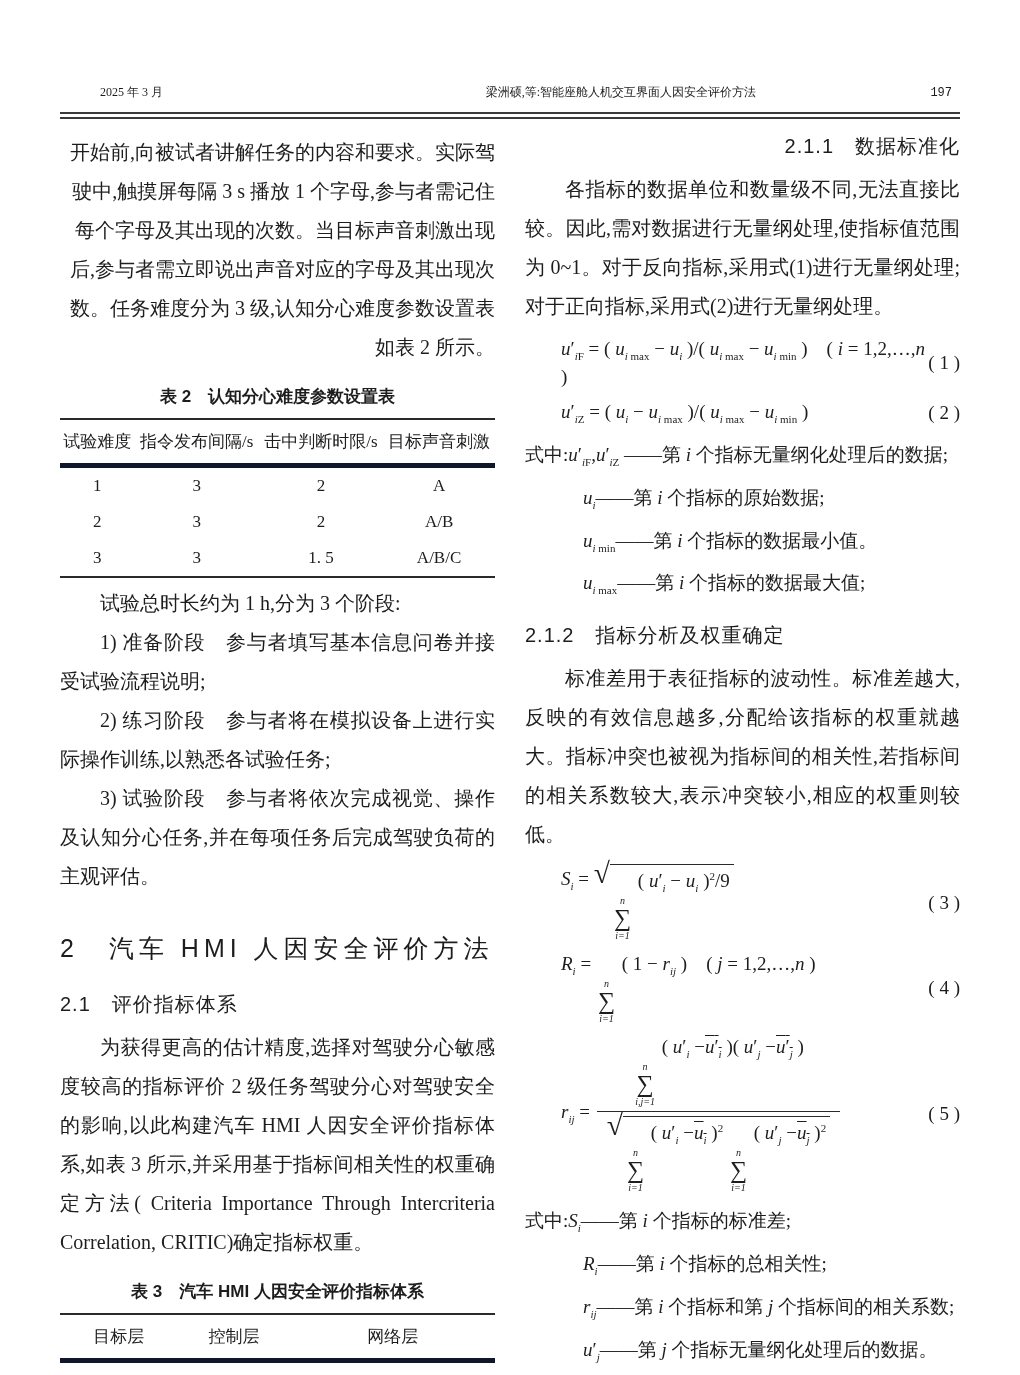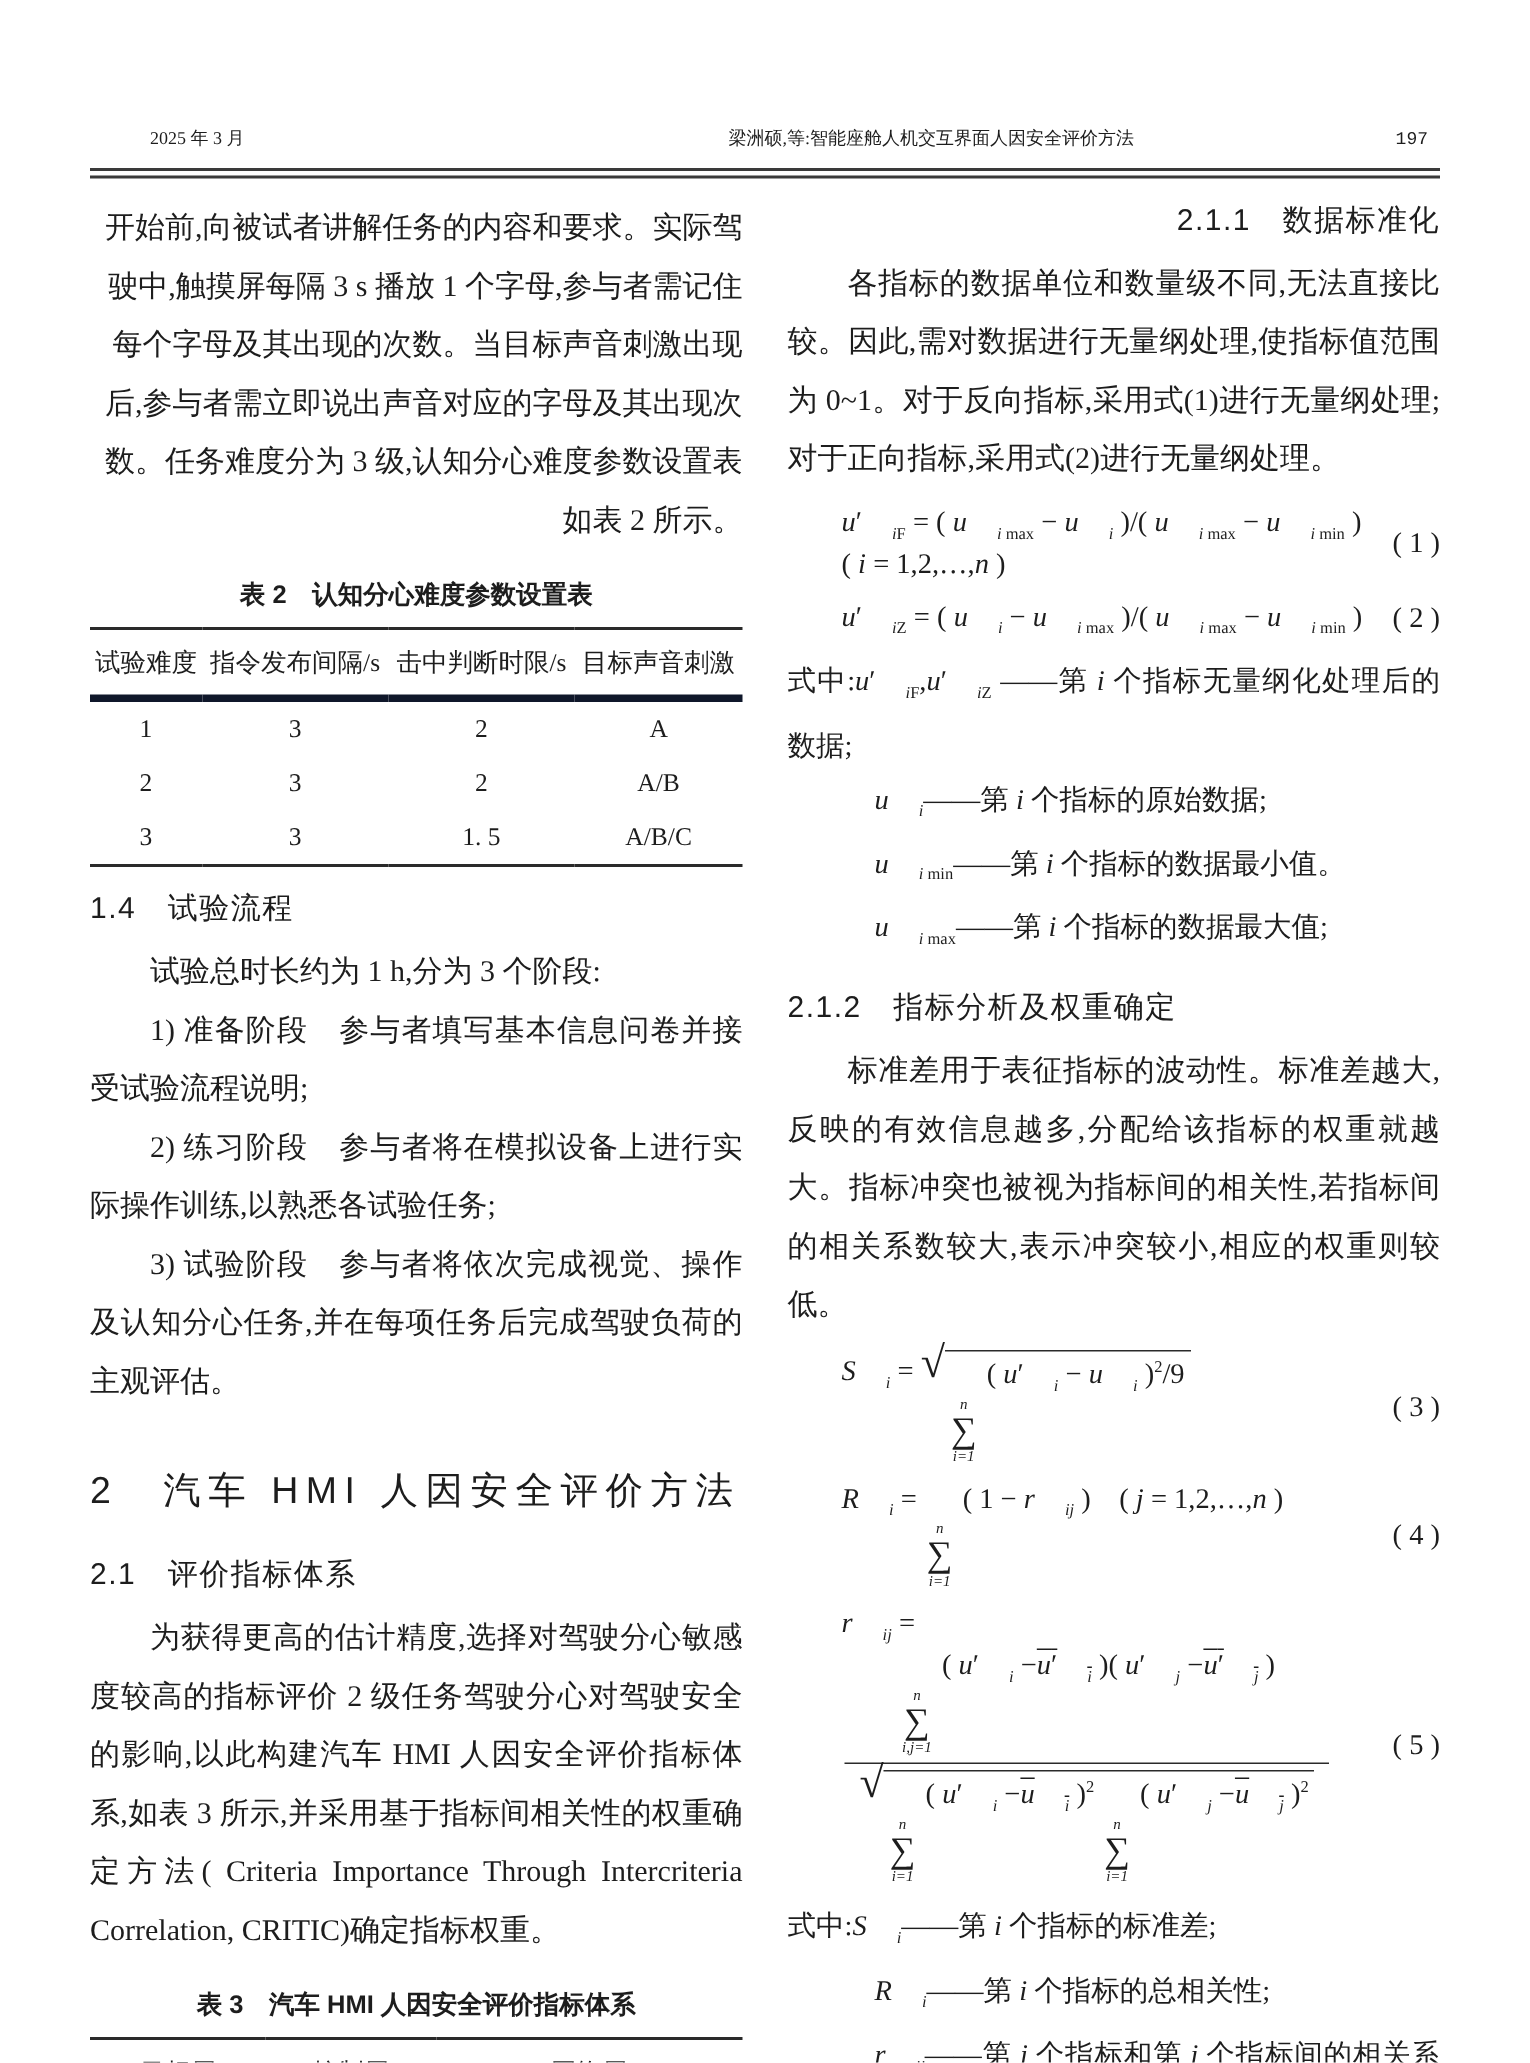--- a/index.html
+++ b/index.html
@@ -66,21 +66,21 @@
   .t3col1 { width:27%; } .t3col2 { width:26%; } .t3col3 { width:47%; }
 
   
   .eq {
     display:flex; align-items:center;
     font-size:19px; margin:10px 0; line-height:1.35;
   }
   .eq .fbody { flex:1; padding-left:36px; }
   .eq .eqno { white-space:nowrap; }
   .eq i, .where i { font-family:"Liberation Serif","DejaVu Serif",serif; }
-  sub { font-size:11px;margin-left:20px; }
+  sub { font-size:11px; }
   sup { font-size:11px; }
   .sum {
     display:inline-flex; flex-direction:column; align-items:center;
     vertical-align:-0.9em; line-height:1; margin:0 2px;
   }
   .sum .l { font-size:10px; line-height:1.1; font-style:italic; }
   .sum .s { font-size:24px; line-height:1; }
   .sqrt { display:inline-flex; align-items:center; }
   .sqrt .rs { font-size:1.55em; line-height:0.8; align-self:flex-start; transform:translateY(-2px); }
   .sqrt .rc { border-top:1.5px solid #2a2a2a; padding:3px 4px 0 2px; }
@@ -137,21 +137,20 @@
           </tr>
           <tr>
             <td>3</td>
             <td>3</td>
             <td>1. 5</td>
             <td>A/B/C</td>
           </tr>
         </tbody>
       </table>
 
-      <h3 class="sub">1.4　试验流程</h3>
       <p class="body indent">试验总时长约为 1 h,分为 3 个阶段:</p>
       <p class="body indent">1) 准备阶段　参与者填写基本信息问卷并接受试验流程说明;</p>
       <p class="body indent">2) 练习阶段　参与者将在模拟设备上进行实际操作训练,以熟悉各试验任务;</p>
       <p class="body indent">3) 试验阶段　参与者将依次完成视觉、操作及认知分心任务,并在每项任务后完成驾驶负荷的主观评估。</p>
 
       <h2 class="sec">2　汽车 HMI 人因安全评价方法</h2>
       <h3 class="sub">2.1　评价指标体系</h3>
       <p class="body indent">为获得更高的估计精度,选择对驾驶分心敏感度较高的指标评价 2 级任务驾驶分心对驾驶安全的影响,以此构建汽车 HMI 人因安全评价指标体系,如表 3 所示,并采用基于指标间相关性的权重确定方法( Criteria Importance Through Intercriteria Correlation, CRITIC)确定指标权重。</p>
 
       <div class="tcap">表 3　汽车 HMI 人因安全评价指标体系</div>

